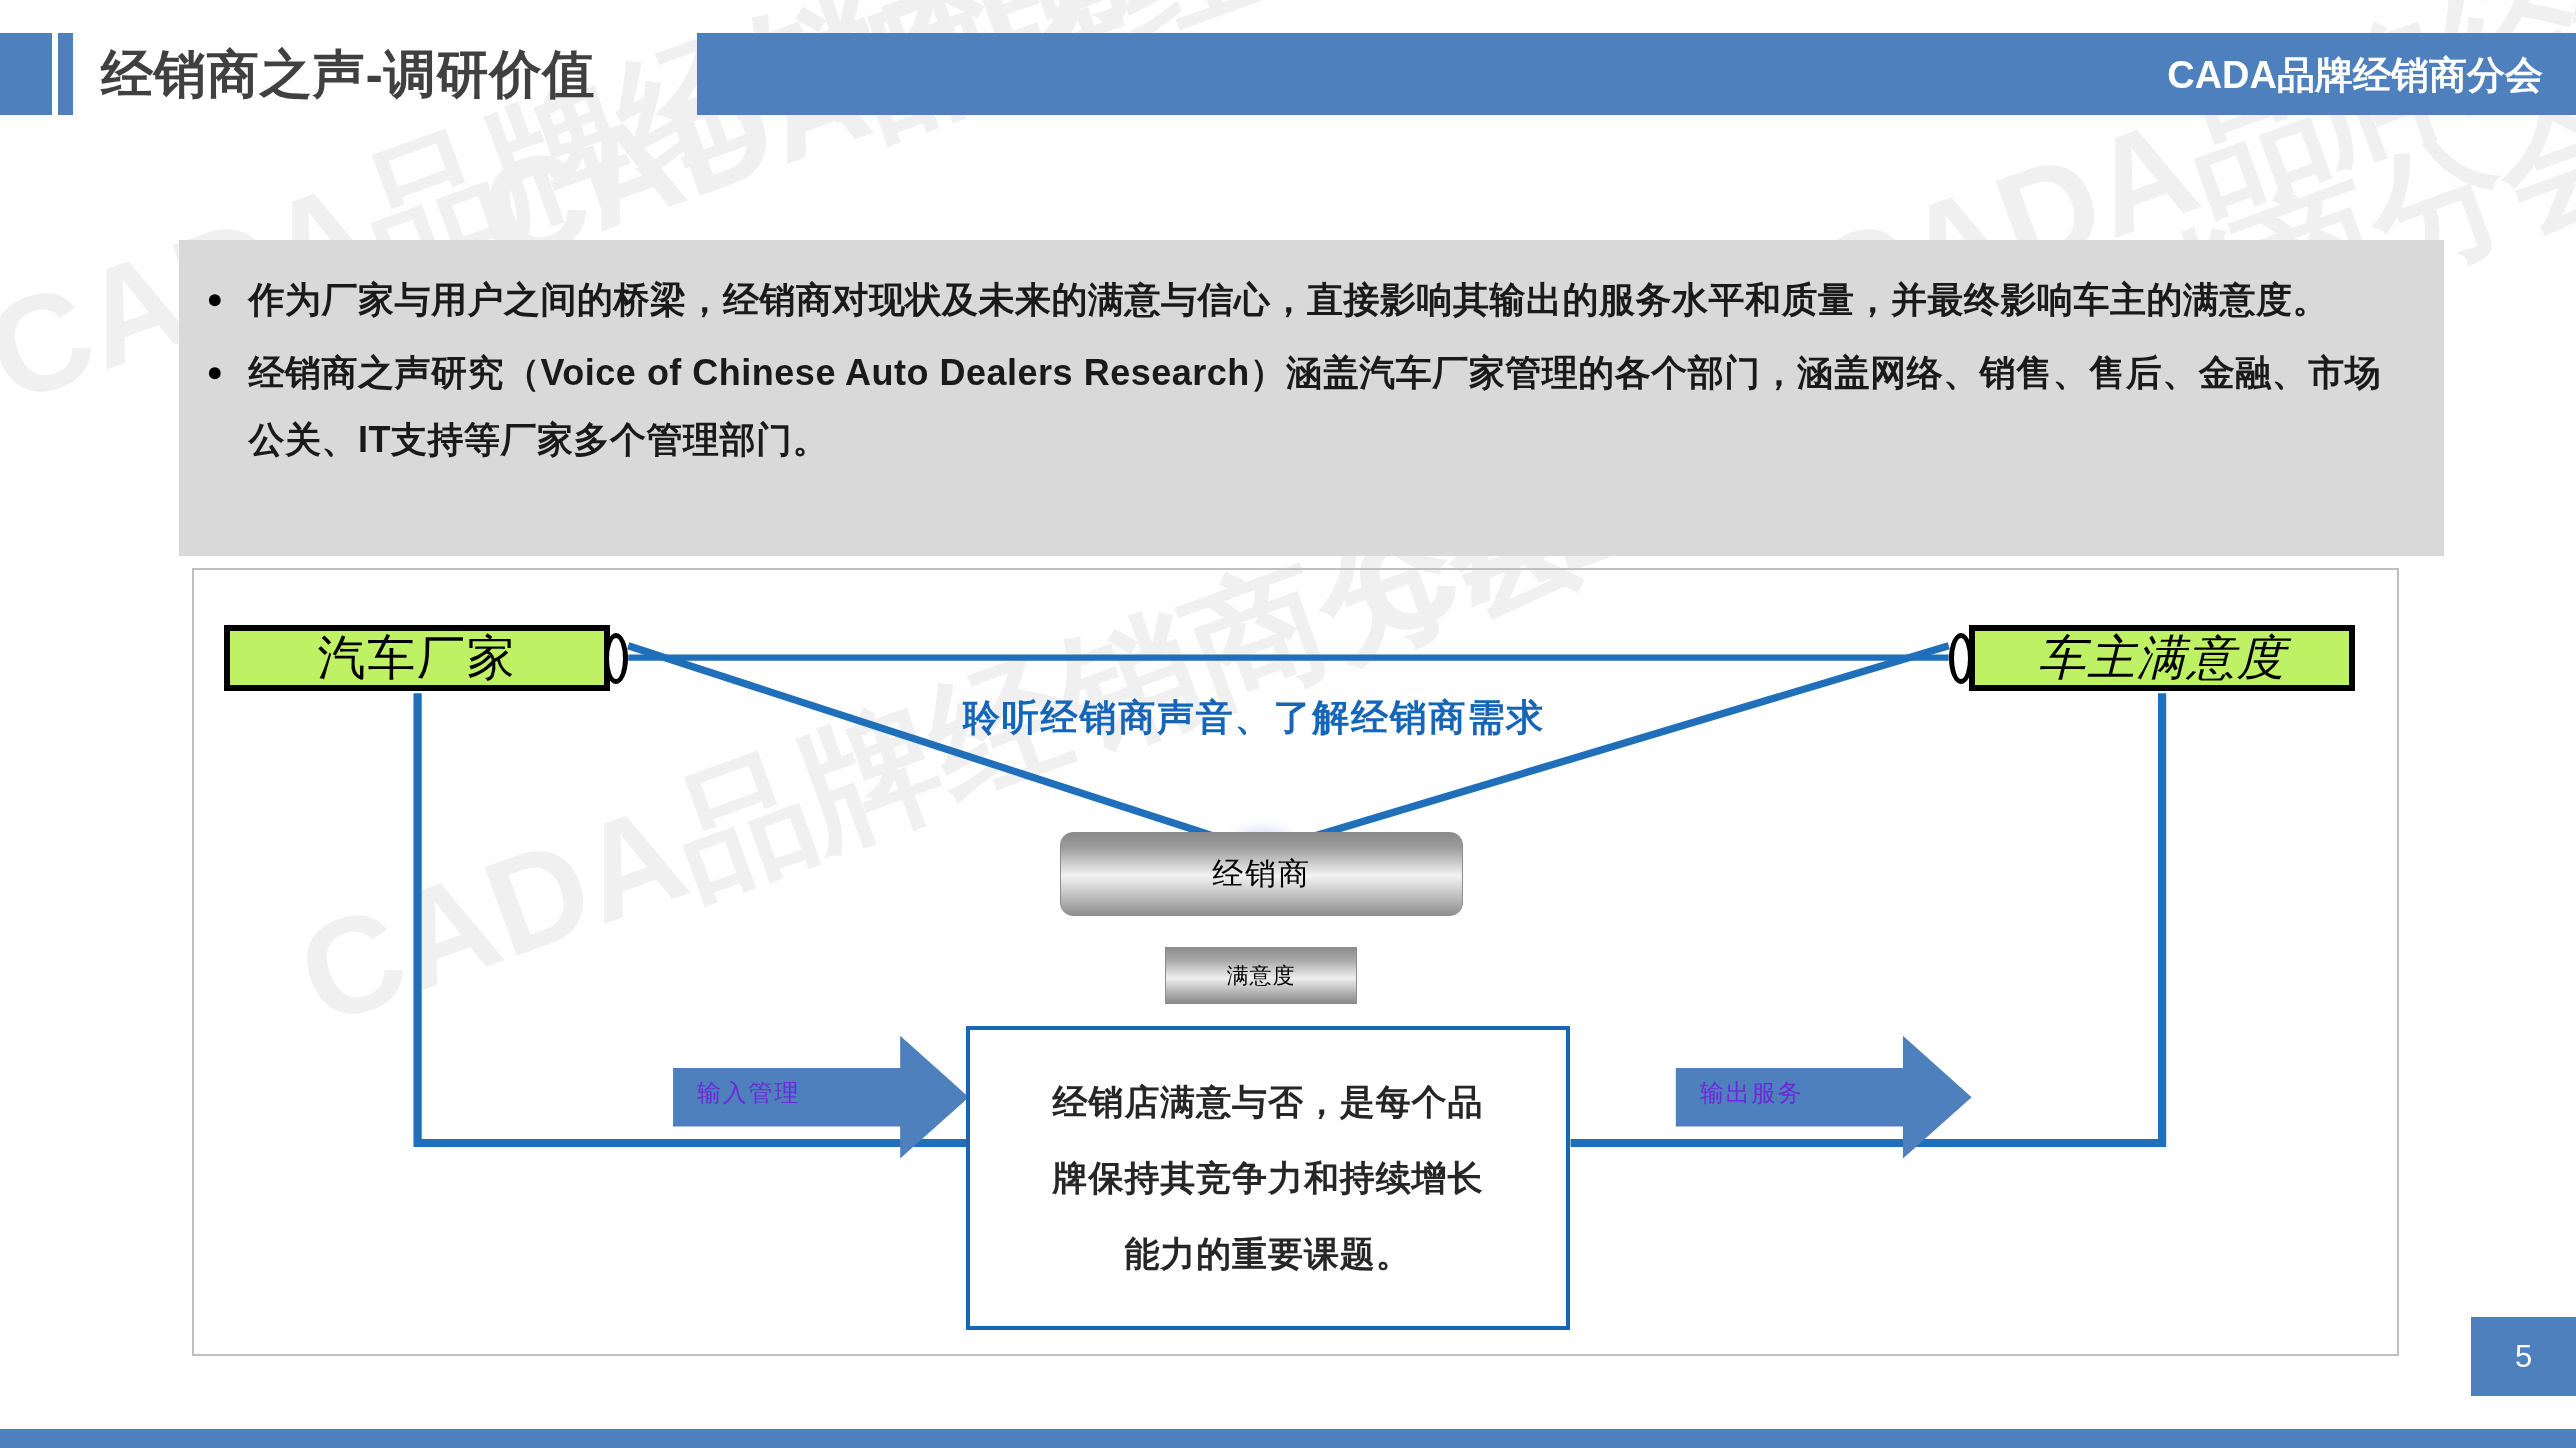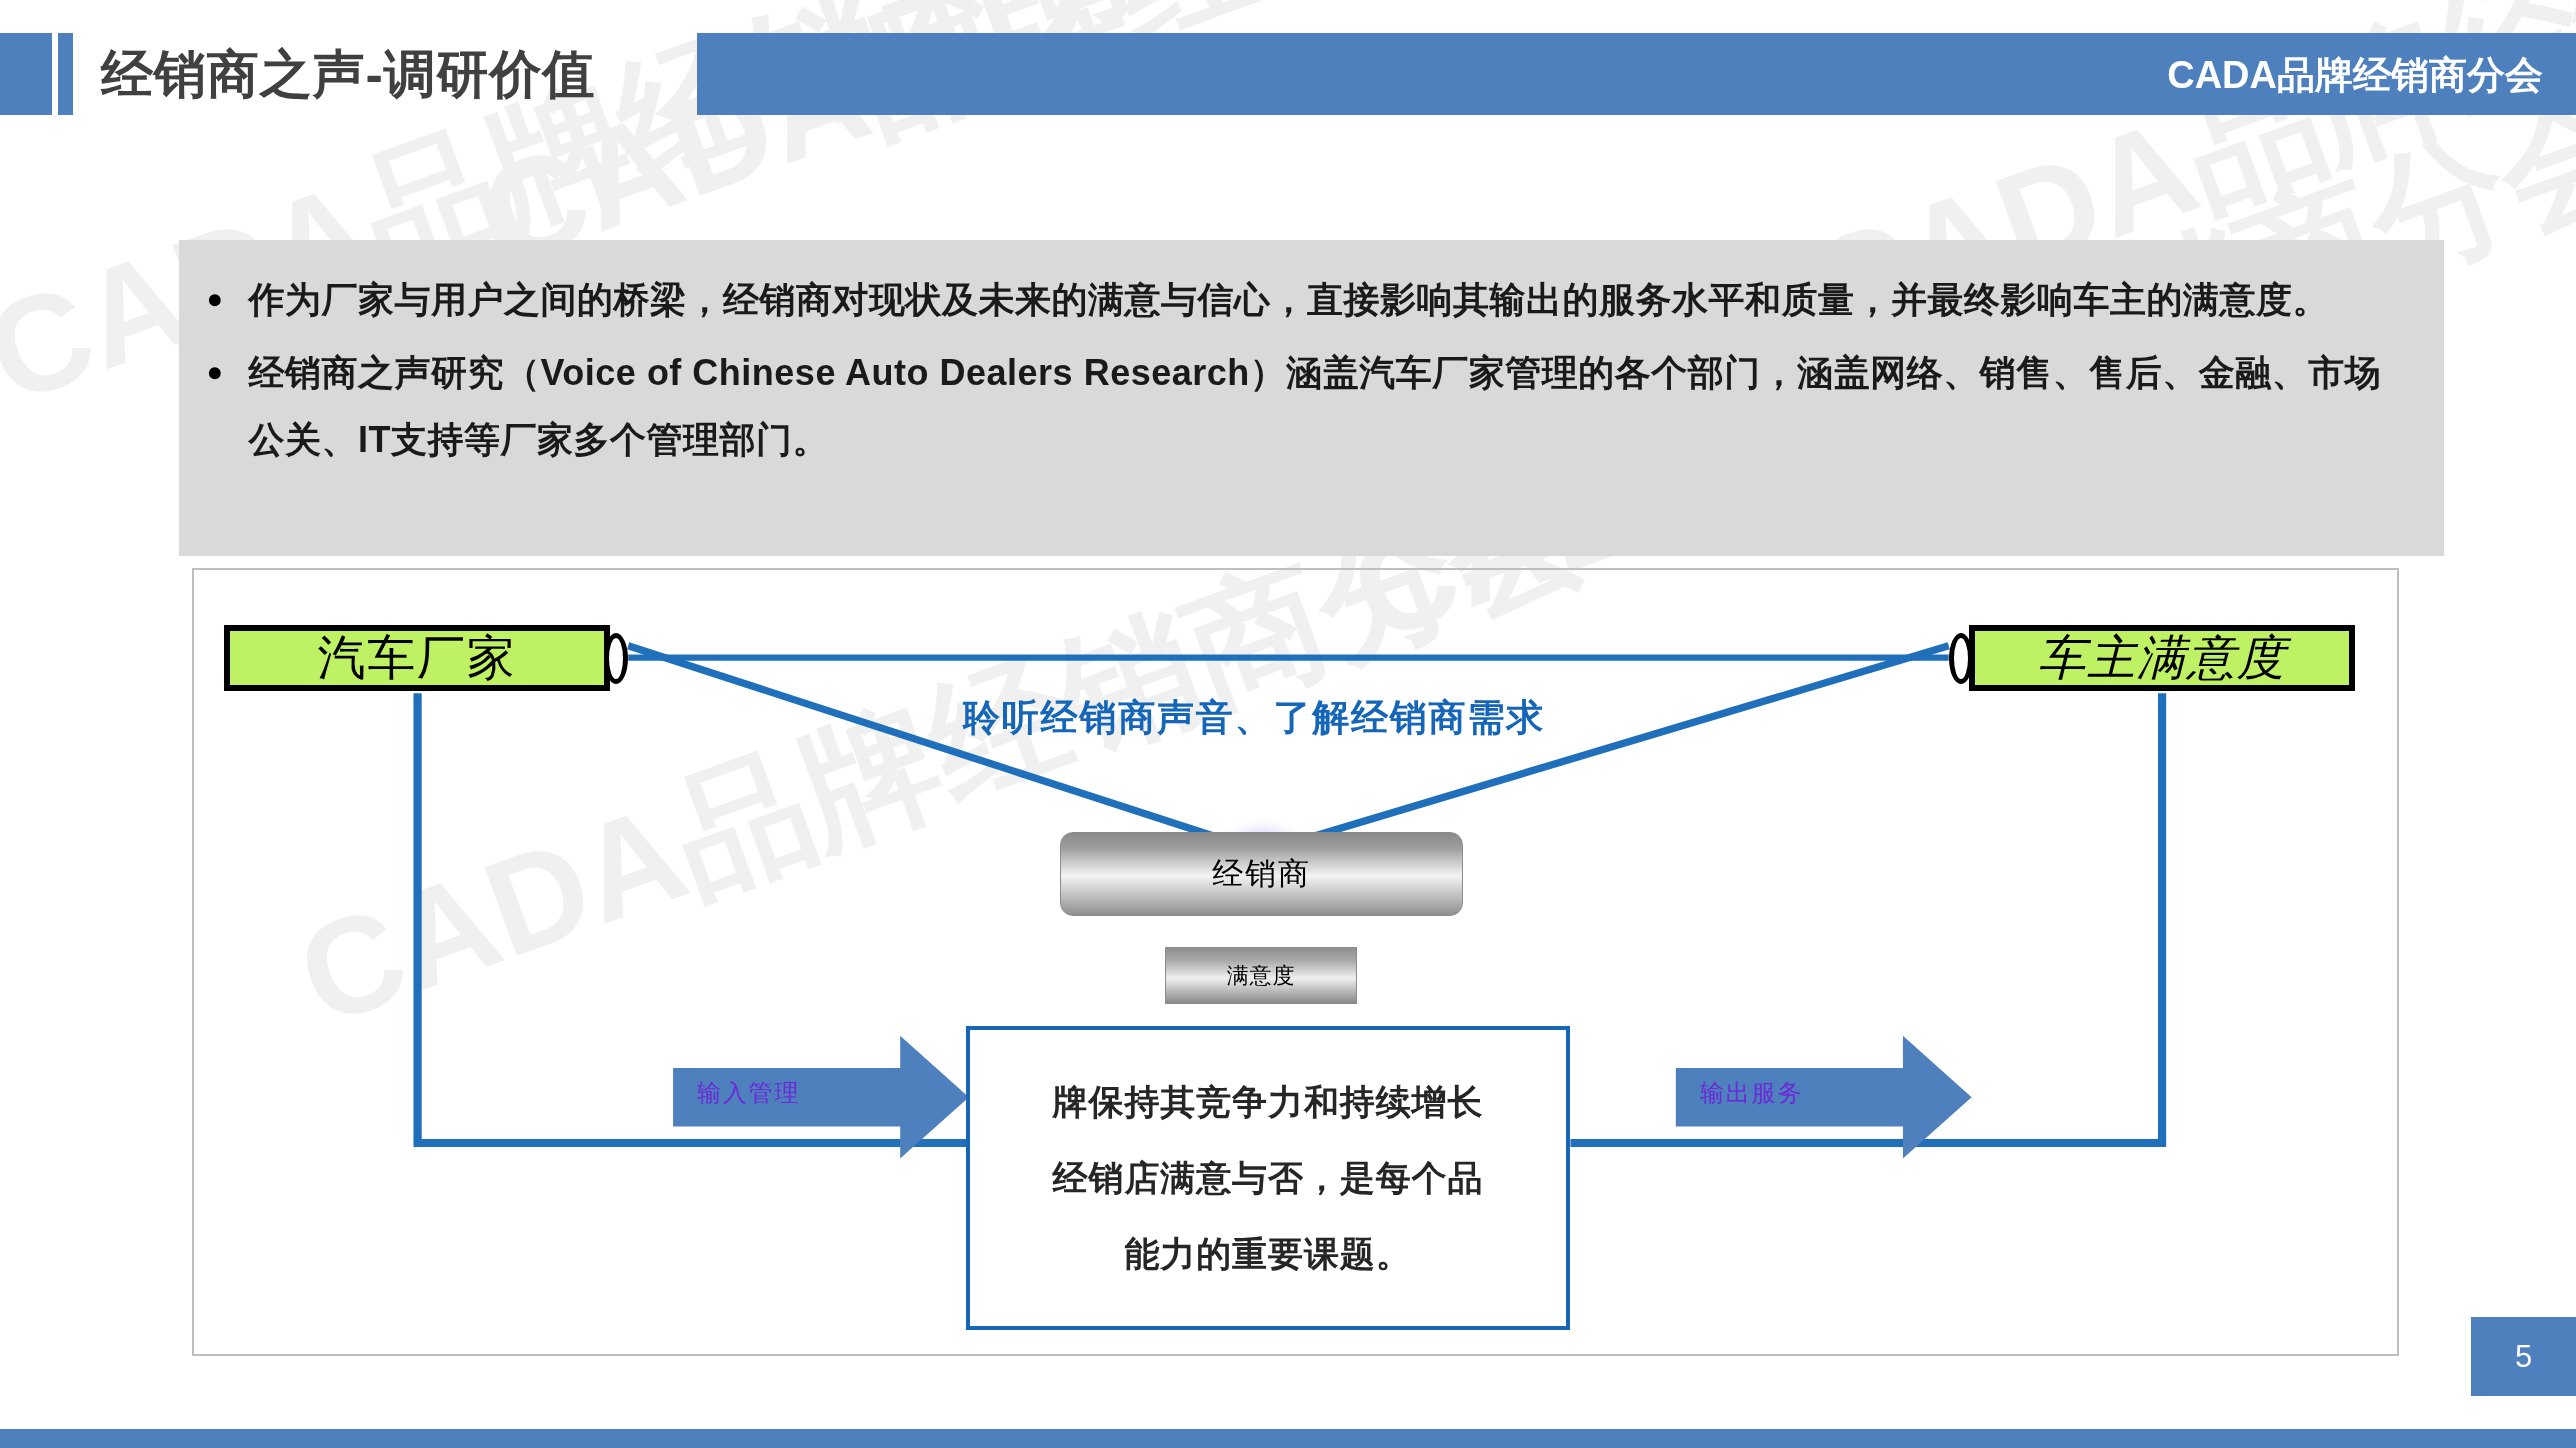--- a/index.html
+++ b/index.html
@@ -130,22 +130,22 @@
   <div class="conn-ellipse" id="ell-left"></div>
   <div class="conn-ellipse" id="ell-right"></div>
 
   <div class="headline">聆听经销商声音、了解经销商需求</div>
 
   <div class="hub-dot"></div>
   <div class="drum">经销商</div>
   <div class="drum-base">满意度</div>
 
   <div class="centerbox">
+    <div>经销店满意与否，是每个品</div>
     <div>牌保持其竞争力和持续增长</div>
-    <div>经销店满意与否，是每个品</div>
     <div>能力的重要课题。</div>
   </div>
 
   <div class="arrowlbl" id="arrow-in">输入管理</div>
   <div class="arrowlbl" id="arrow-out">输出服务</div>
 
   <div class="pagenum">5</div>
   <div class="footbar"></div>
 </div>
 

